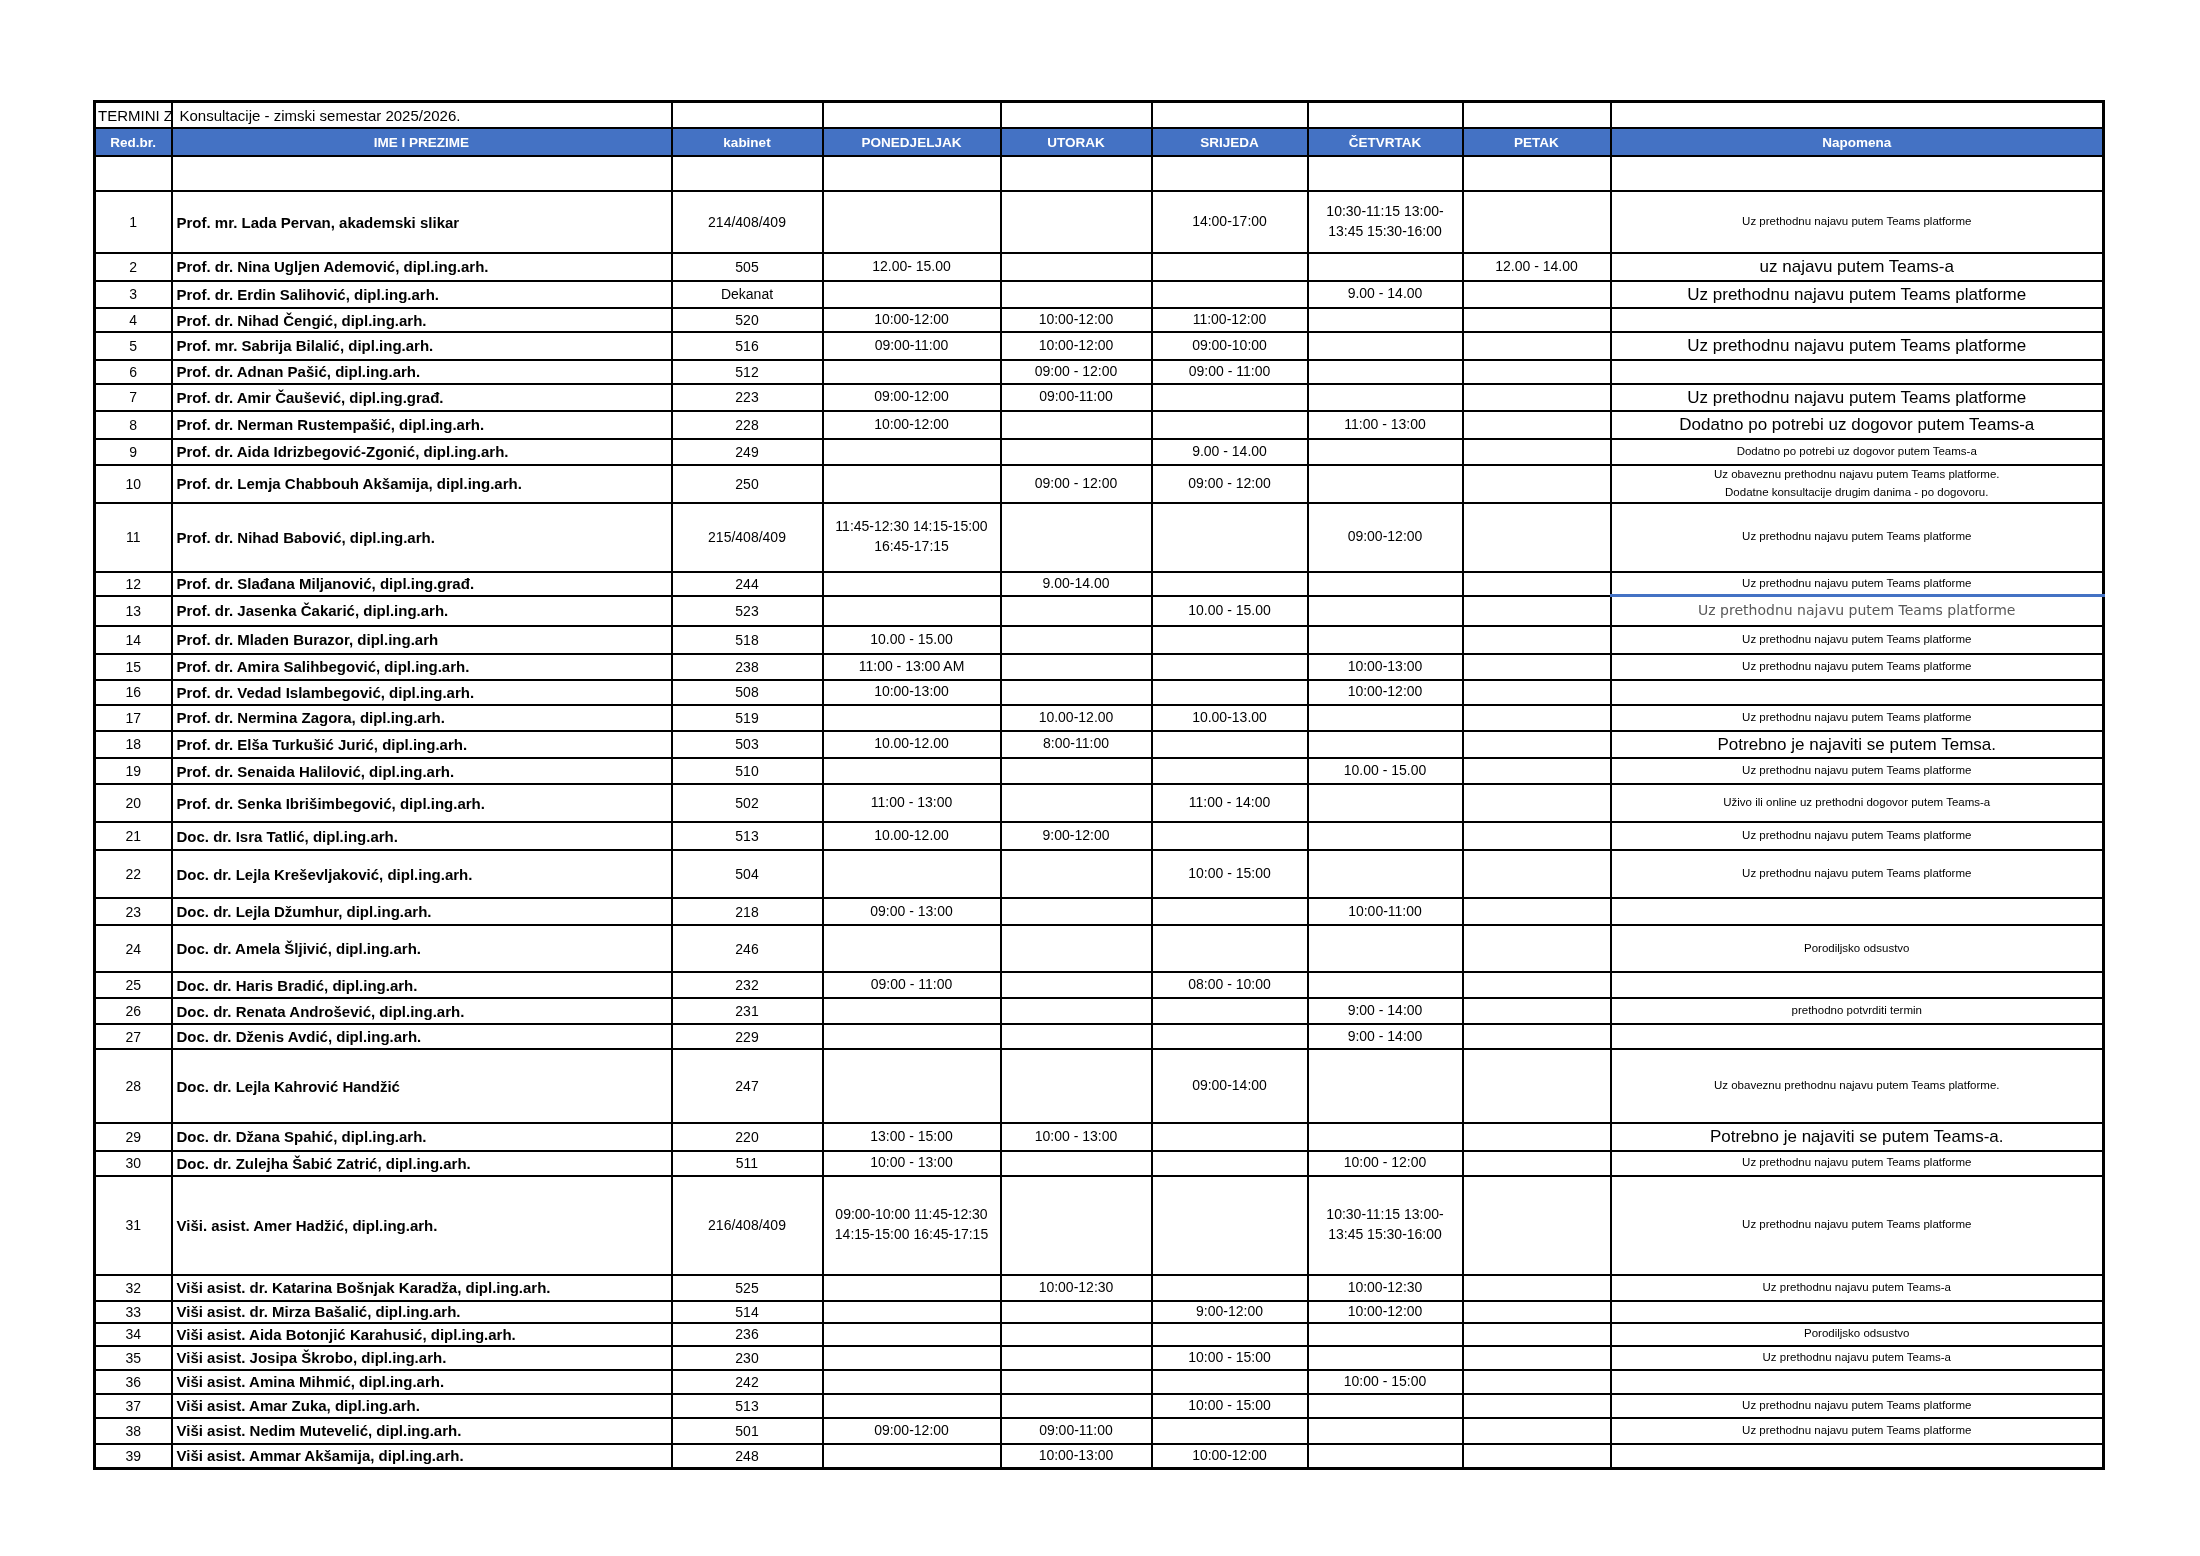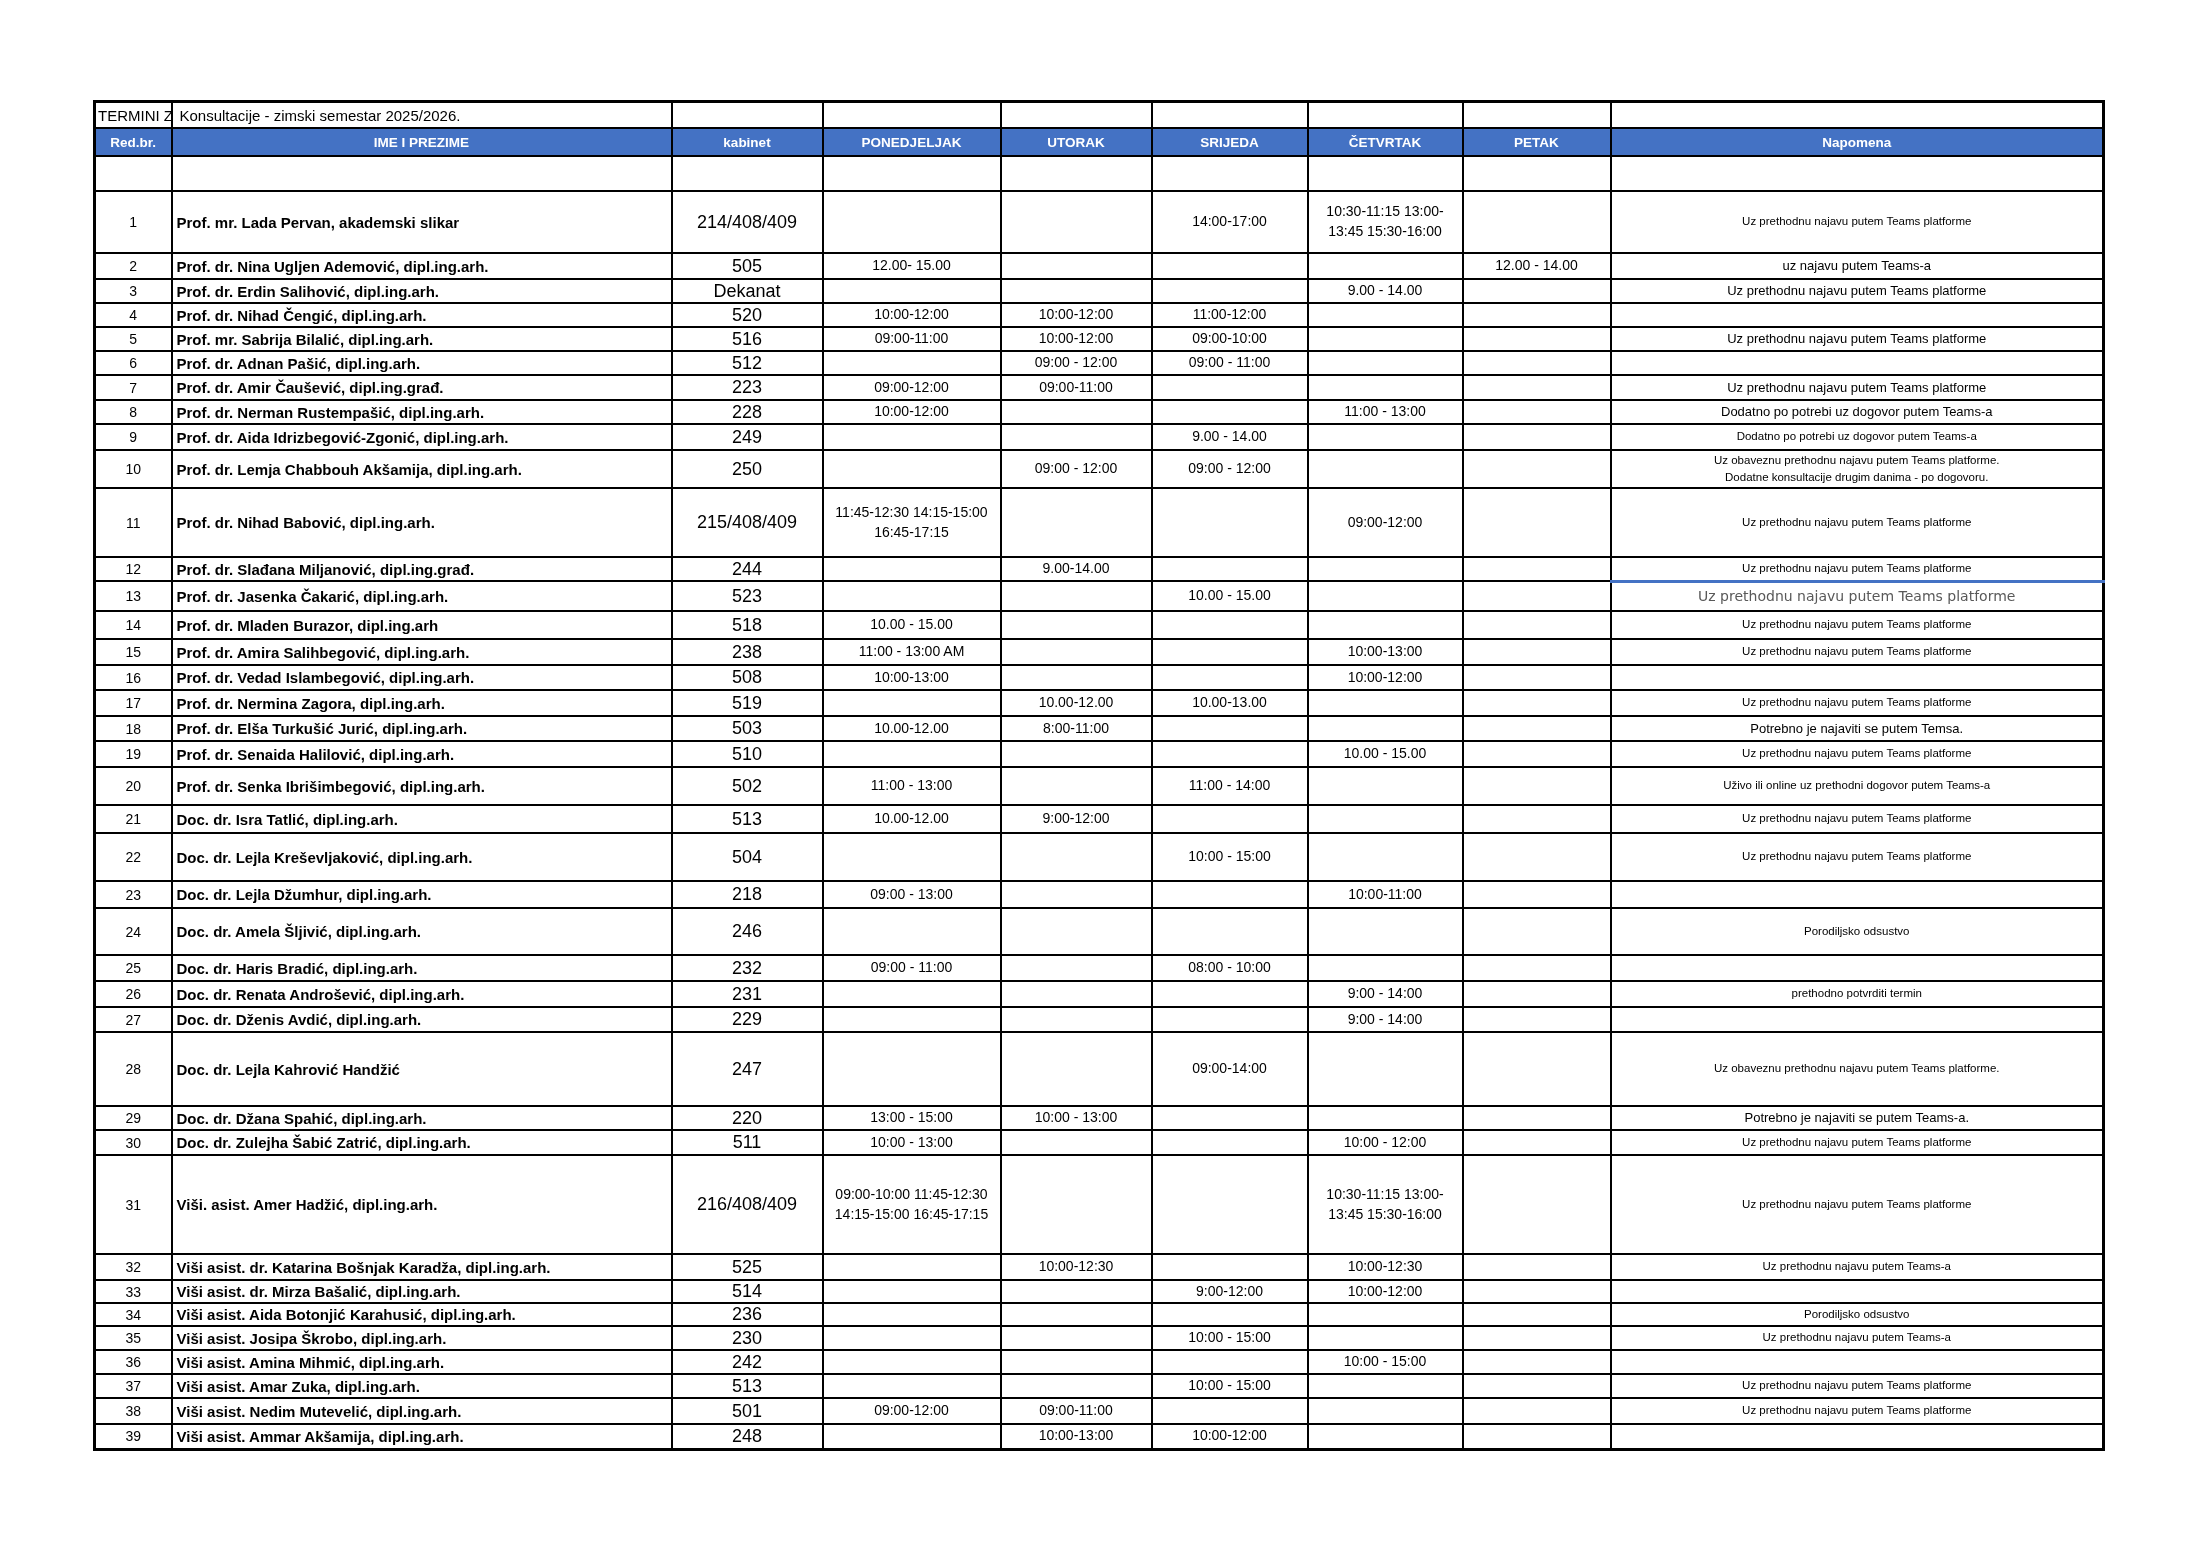--- a/index.html
+++ b/index.html
@@ -13,25 +13,25 @@
   .title-row td{height:24px;font-size:15px;background:#fff;}
   .title-left{white-space:nowrap;overflow:hidden;padding:0 2px;}
   .title-main{white-space:nowrap;overflow:hidden;padding-left:7px;}
   .header-row th{
     background:#4472C4;color:#ffffff;font-weight:bold;font-size:13.5px;
     height:26px;text-align:center;white-space:nowrap;
   }
   .spacer-row td{height:33px;}
   td.c-br{text-align:center;font-size:14px;}
   td.c-name{font-weight:bold;font-size:15px;text-align:left;white-space:nowrap;}
-  td.c-kab{text-align:center;font-size:18px;}
+  td.c-kab{text-align:center;font-size:14px;}
   td.c-time{text-align:center;font-size:14px;line-height:1.4;}
   td.c-nap{text-align:center;white-space:pre-line;line-height:1.5;}
   .nap-sm{font-size:11.5px;}
-  .nap-lg{font-size:13px;}
+  .nap-lg{font-size:17px;}
   .nap-muted{color:#595959;font-family:"DejaVu Sans",sans-serif;font-size:14px;}
   .nap-blue{border-bottom:3px solid #4472C4;}
 </style>
 </head>
 <body>
 
 <div class="sheet">
   <table>
     <colgroup>
       <col style="width:77px">

